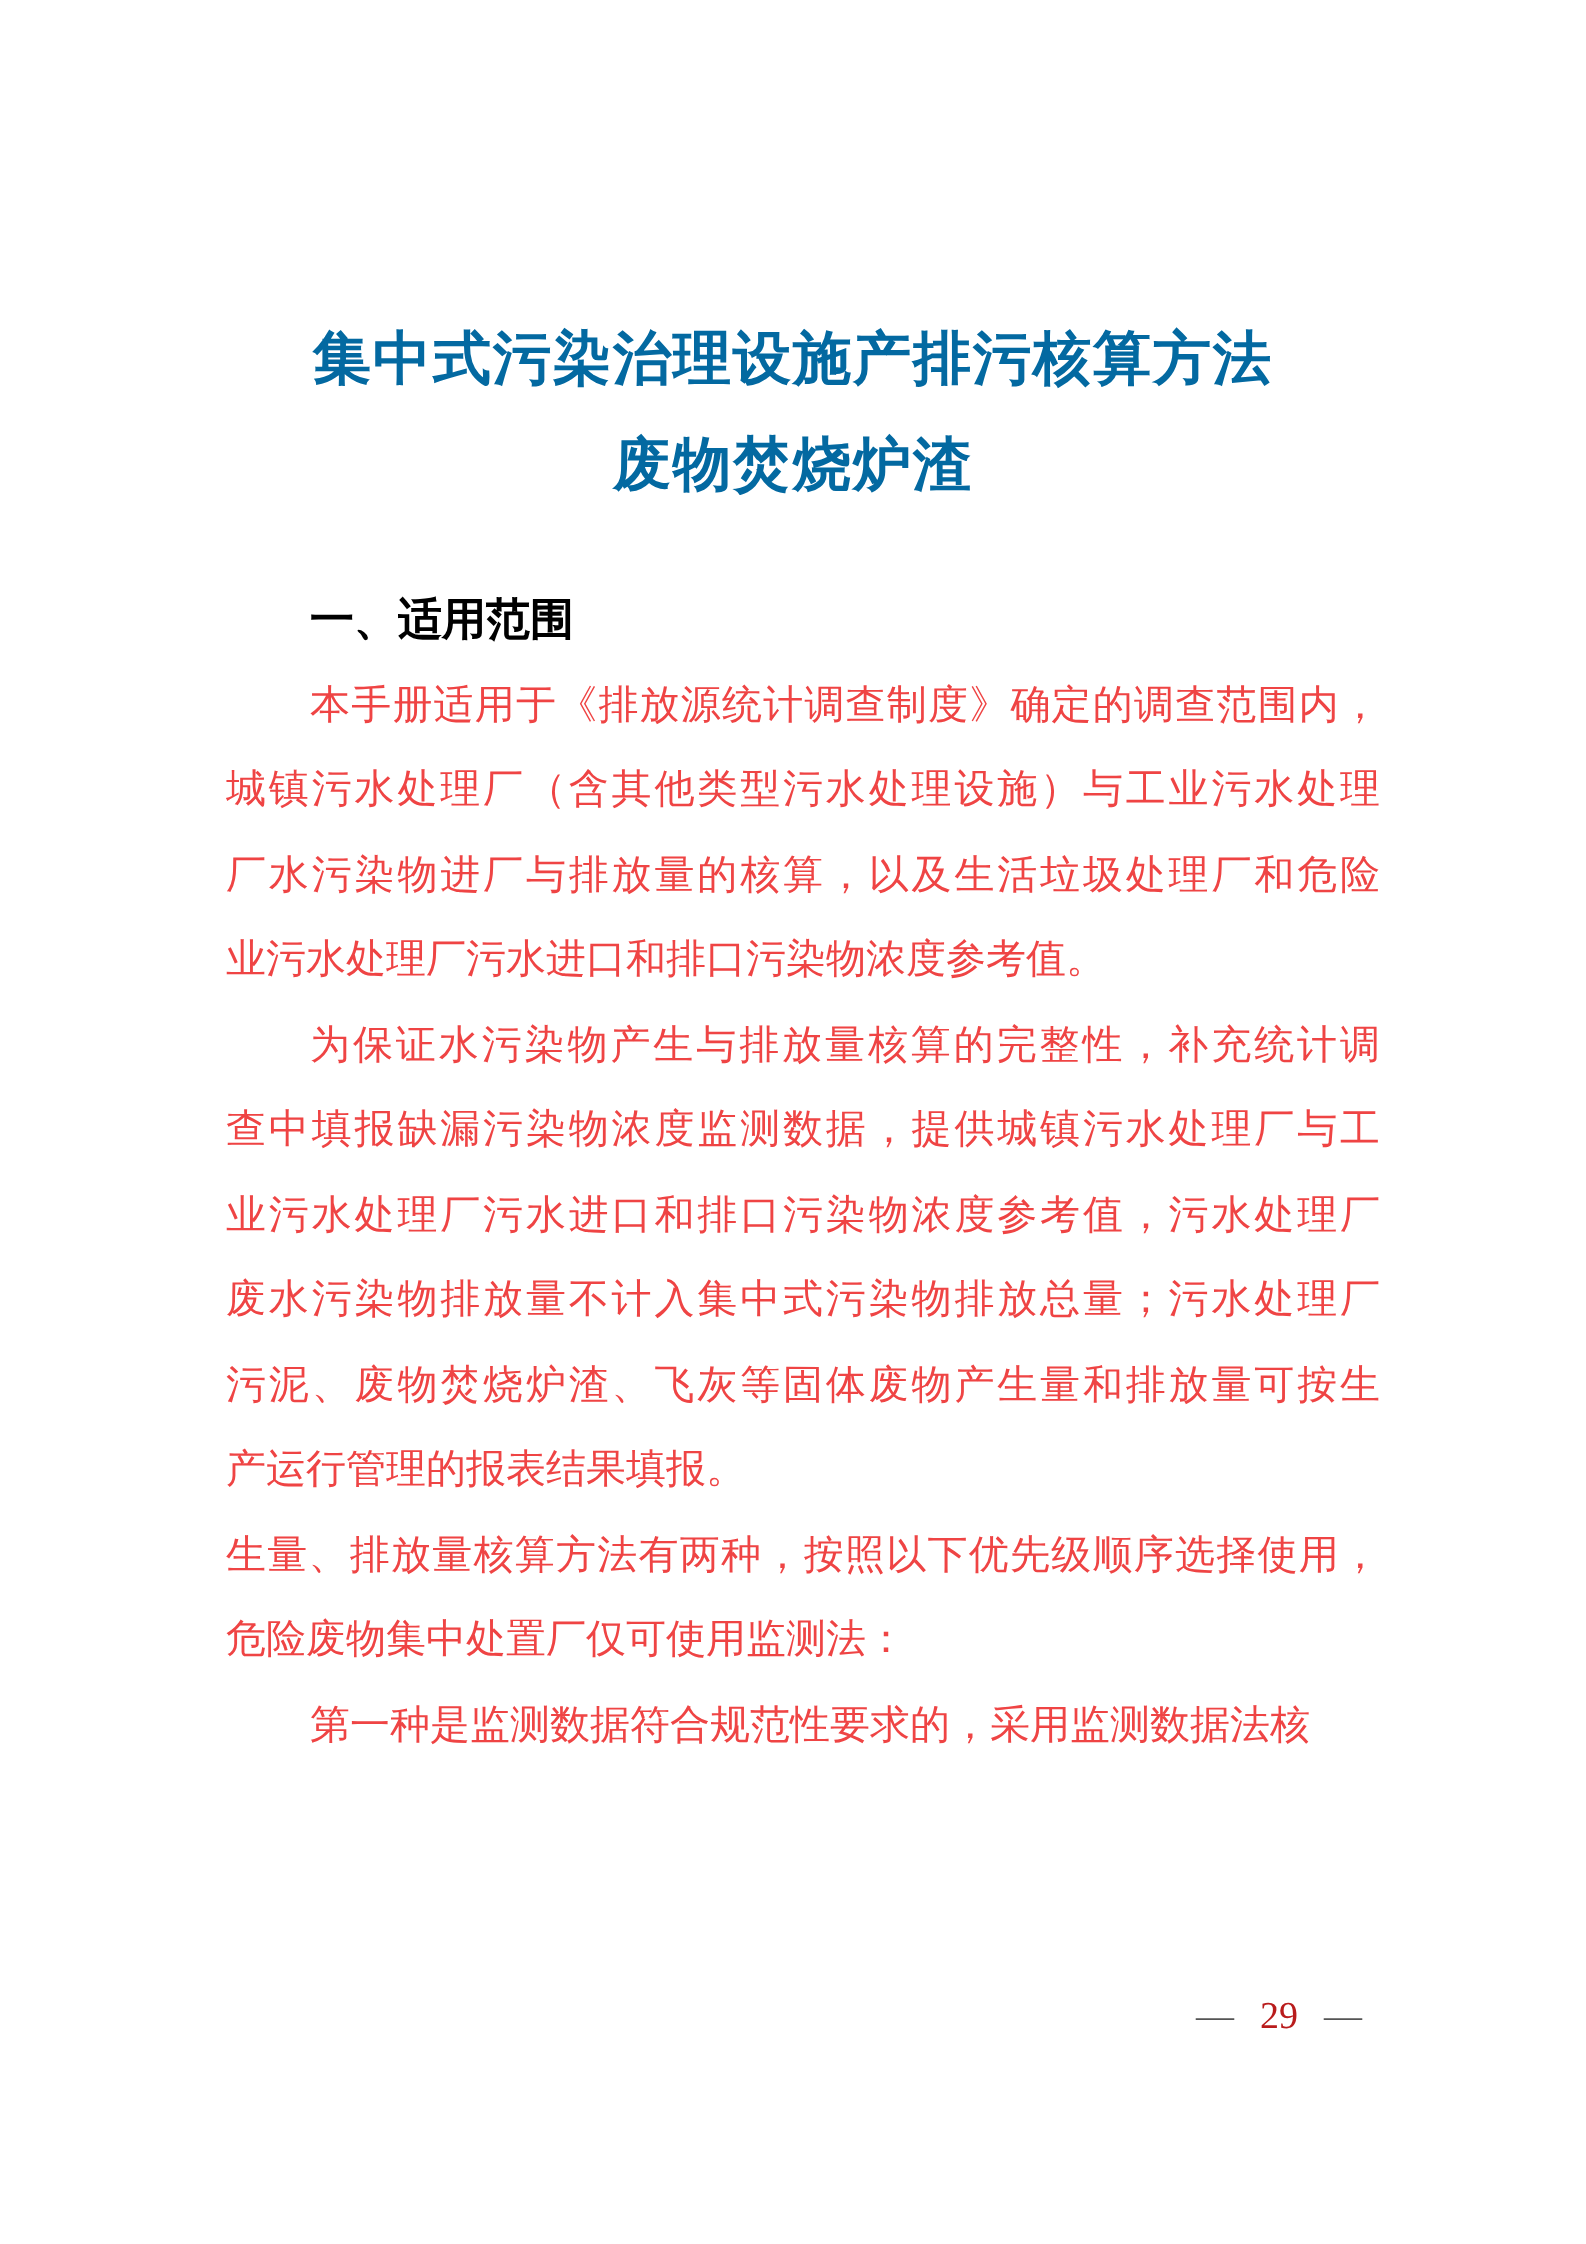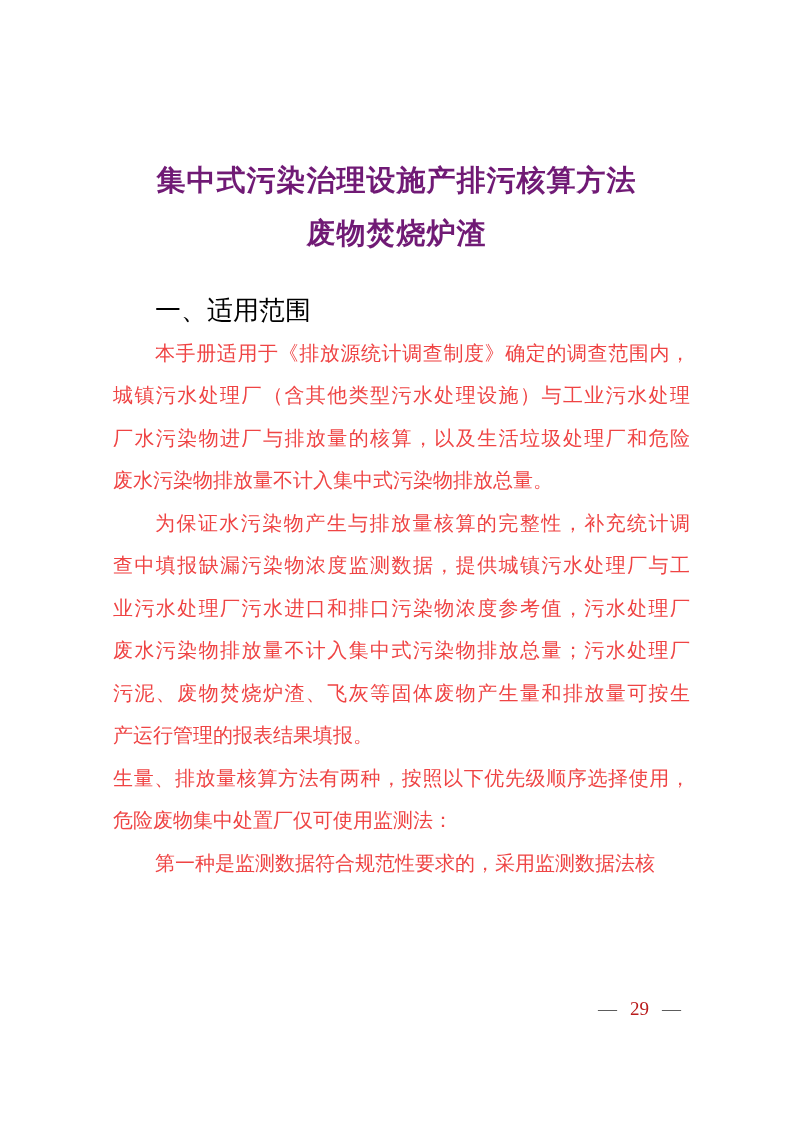--- a/index.html
+++ b/index.html
@@ -20,35 +20,35 @@
     position: absolute;
     top: 154px;
     left: 0;
     right: 0;
     margin: 0;
     text-align: center;
     font-family: "Liberation Sans", sans-serif;
     font-weight: bold;
     font-size: 29px;
     line-height: 53px;
-    color: #701a75;
+    color: #0369a1;
     letter-spacing: 1px;
   }
   .title-line { display: block; }
   .body-block {
     position: absolute;
     left: 113px;
     top: 289px;
     width: 577px;
   }
   .section-heading {
     margin: 0;
     font-family: "Liberation Sans", sans-serif;
-    font-weight: normal;
-    font-size: 26px;
+    font-weight: bold;
+    font-size: 22px;
     line-height: 42.5px;
     color: #000000;
     text-indent: 42px;
     white-space: nowrap;
   }
   .line {
     font-size: 20px;
     line-height: 42.5px;
     text-align: justify;
     text-align-last: justify;
@@ -84,21 +84,21 @@
   </h1>
 
   <div class="body-block">
 
     <h2 class="section-heading">一、适用范围</h2>
 
     <div>
       <div class="line first">本手册适用于《排放源统计调查制度》确定的调查范围内，</div>
       <div class="line">城镇污水处理厂（含其他类型污水处理设施）与工业污水处理</div>
       <div class="line">厂水污染物进厂与排放量的核算，以及生活垃圾处理厂和危险</div>
-      <div class="line last">废水污染物排放量不计入集中式污染物排放总量。</div>
+      <div class="line last">业污水处理厂污水进口和排口污染物浓度参考值。</div>
     </div>
 
 
     <div>
       <div class="line first">为保证水污染物产生与排放量核算的完整性，补充统计调</div>
       <div class="line">查中填报缺漏污染物浓度监测数据，提供城镇污水处理厂与工</div>
       <div class="line">业污水处理厂污水进口和排口污染物浓度参考值，污水处理厂</div>
       <div class="line">废水污染物排放量不计入集中式污染物排放总量；污水处理厂</div>
       <div class="line">污泥、废物焚烧炉渣、飞灰等固体废物产生量和排放量可按生</div>
       <div class="line last">产运行管理的报表结果填报。</div>

